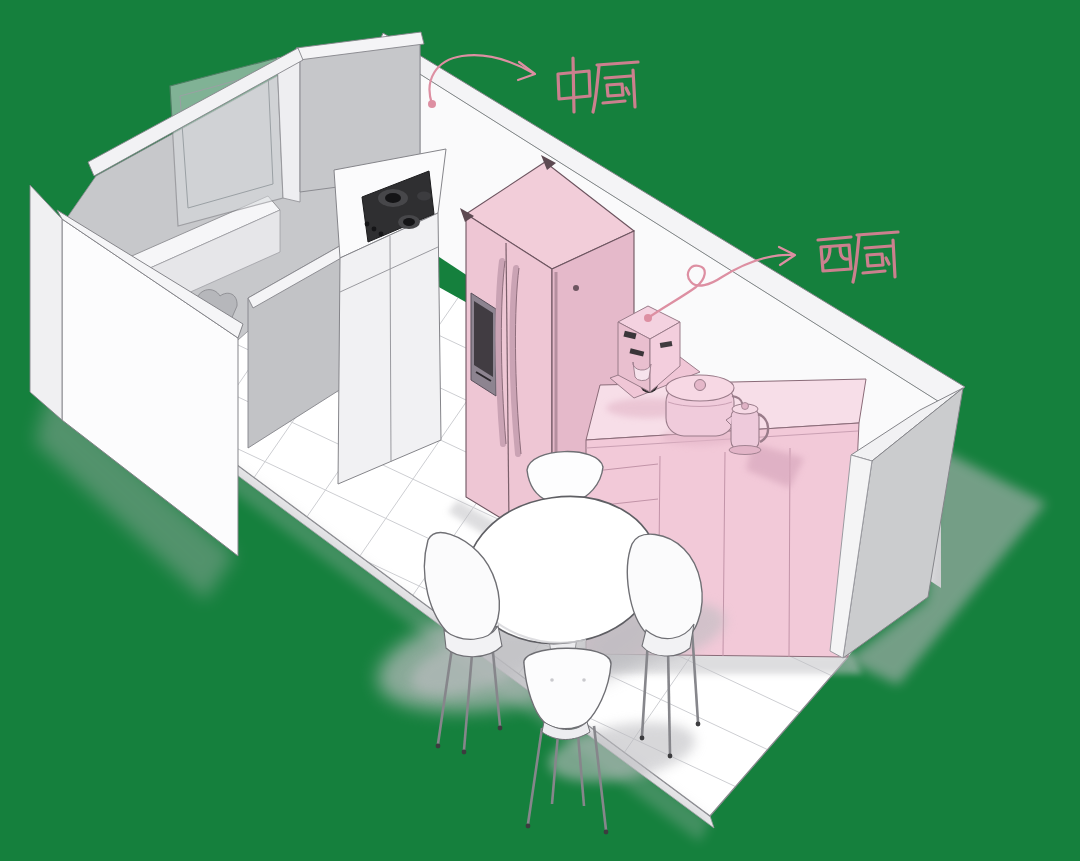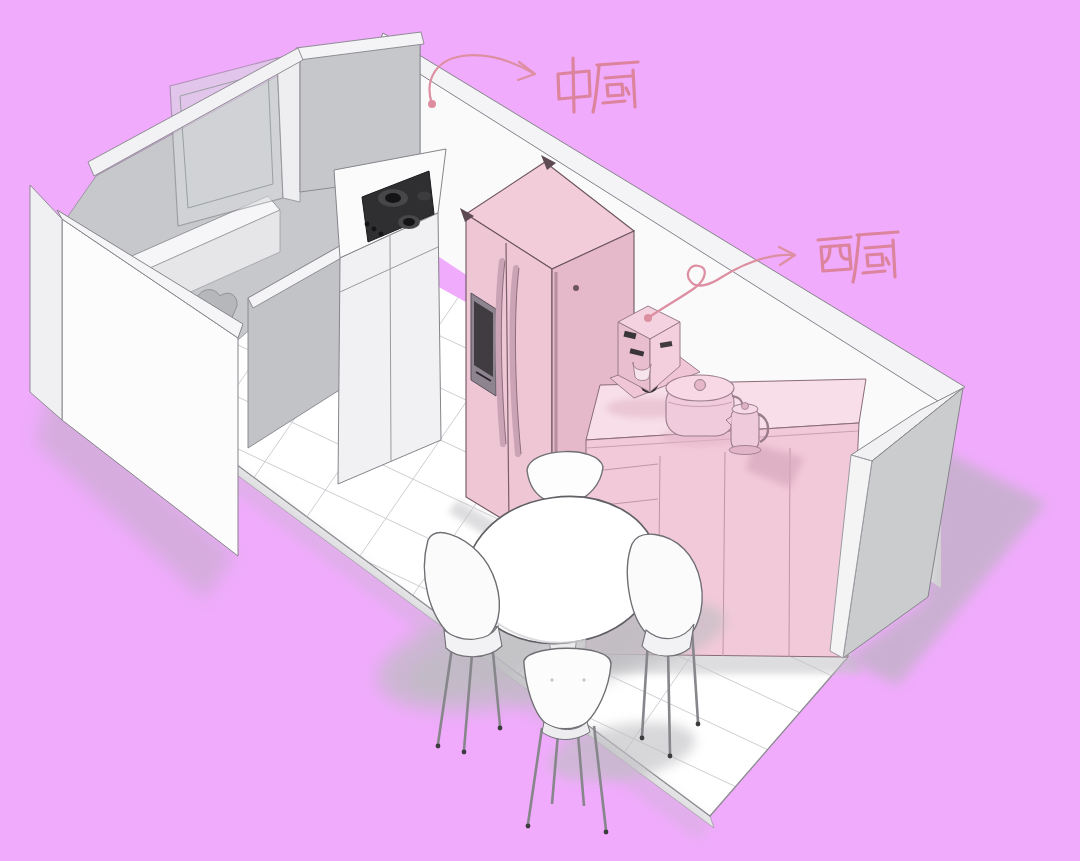--- a/index.html
+++ b/index.html
@@ -1,16 +1,16 @@
 <!DOCTYPE html>
 <html><head>
 <meta charset="utf-8">
 <style>
   html,body{margin:0;padding:0;background:#ffffff;}
-  #canvas{position:relative;width:1080px;height:861px;background:#f0abfc;overflow:hidden;
+  #canvas{position:relative;width:1080px;height:861px;background:#15803d;overflow:hidden;
           font-family:"DejaVu Sans","Liberation Sans",sans-serif;}
   #scene{position:absolute;left:0;top:0;}
   .anno-label{position:absolute;font-size:38px;font-weight:bold;letter-spacing:8px;
               color:transparent;white-space:nowrap;user-select:none;}
   #label-zhongchu{left:552px;top:56px;}
   #label-xichu{left:814px;top:230px;font-style:italic;}
 </style>
 </head>
 <body>
 

